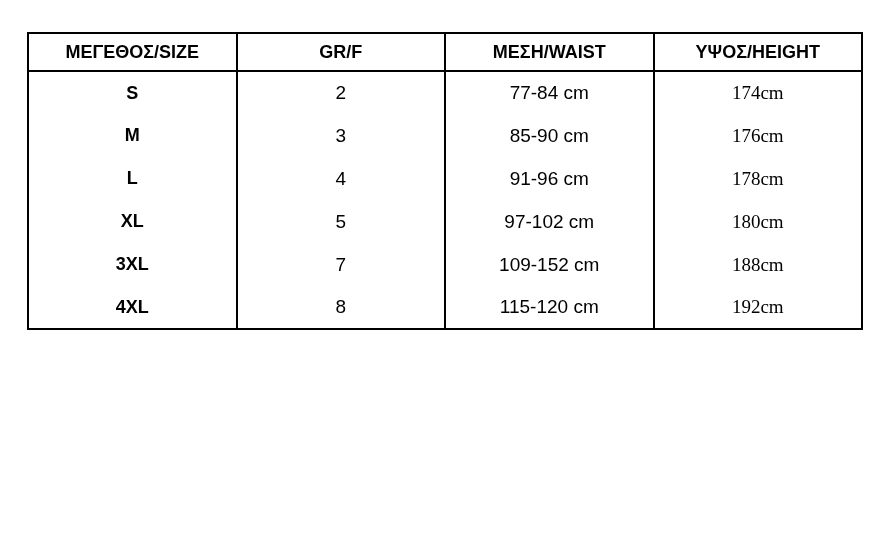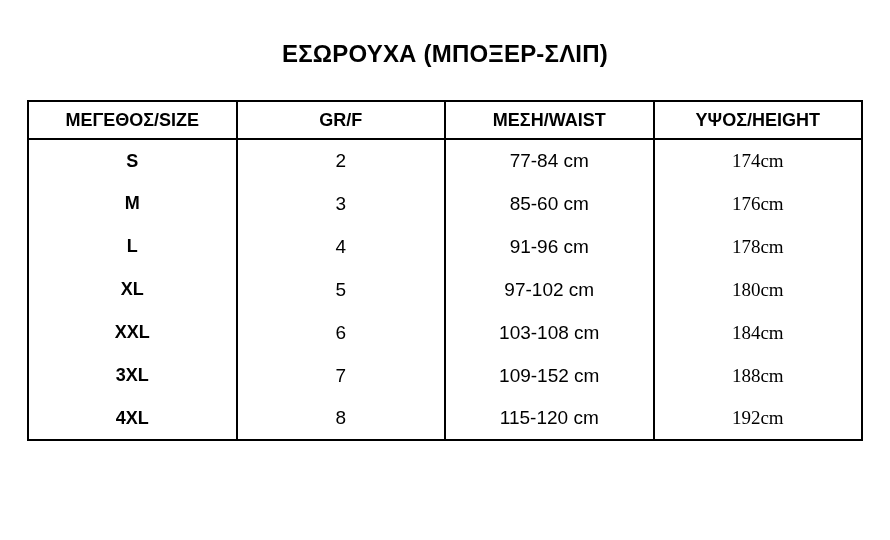--- a/index.html
+++ b/index.html
@@ -56,21 +56,20 @@
   table.size-chart td:last-child { border-right: none; font-family: Liberation Serif, serif; }
   table.size-chart td.size-cell {
     font-weight: 700;
     font-size: 18px;
   }
 </style>
 </head>
 <body>
 
 <div class="page">
-  <h1 class="page-title">ΕΣΩΡΟΥΧΑ (ΜΠΟΞΕΡ-ΣΛΙΠ)</h1>
 
   <table class="size-chart">
     <colgroup>
       <col>
         <col>
         <col>
         <col>
     </colgroup>
     <thead>
       <tr>
@@ -83,40 +82,34 @@
     <tbody>
       <tr>
         <td class="size-cell">S</td>
         <td>2</td>
         <td>77-84 cm</td>
         <td>174cm</td>
       </tr>
       <tr>
         <td class="size-cell">M</td>
         <td>3</td>
-        <td>85-60 cm</td>
+        <td>85-90 cm</td>
         <td>176cm</td>
       </tr>
       <tr>
         <td class="size-cell">L</td>
         <td>4</td>
         <td>91-96 cm</td>
         <td>178cm</td>
       </tr>
       <tr>
         <td class="size-cell">XL</td>
         <td>5</td>
         <td>97-102 cm</td>
         <td>180cm</td>
-      </tr>
-      <tr>
-        <td class="size-cell">XXL</td>
-        <td>6</td>
-        <td>103-108 cm</td>
-        <td>184cm</td>
       </tr>
       <tr>
         <td class="size-cell">3XL</td>
         <td>7</td>
         <td>109-152 cm</td>
         <td>188cm</td>
       </tr>
       <tr>
         <td class="size-cell">4XL</td>
         <td>8</td>

